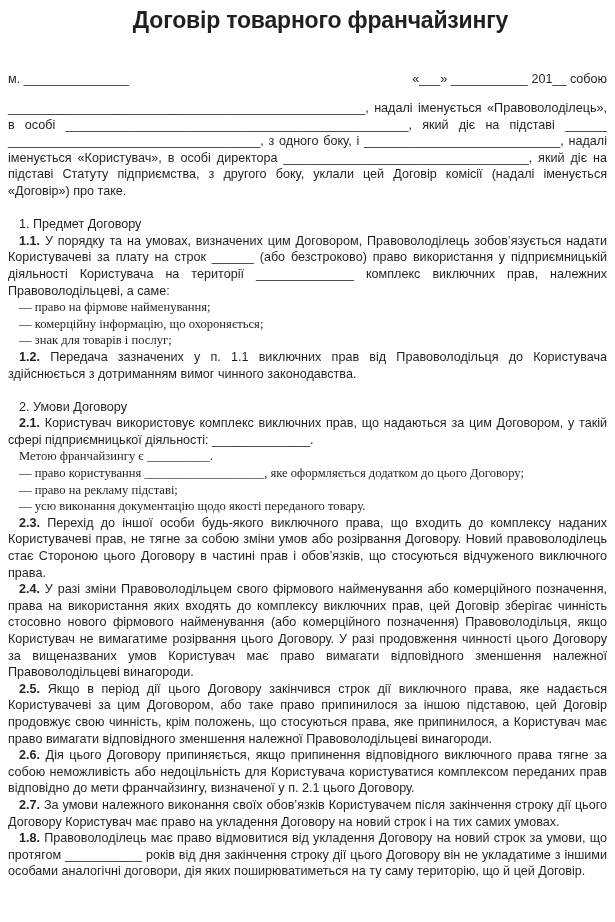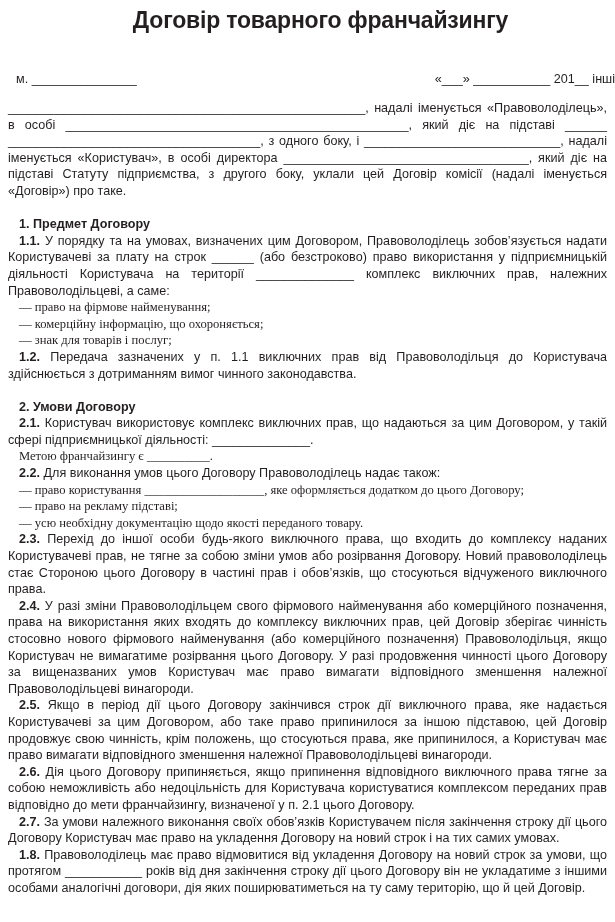--- a/index.html
+++ b/index.html
@@ -15,63 +15,62 @@
   .title {
     position: absolute; left: 13px; top: 5px; width: 615px;
     text-align: center;
     font-weight: bold;
     font-size: 23px;
     line-height: 30px;
     letter-spacing: -0.2px;
   }
   .place-date {
     position: absolute; left: 8px; top: 71px; width: 599px;
-    display: flex; justify-content: space-between; margin-left: 8px;
+    display: flex; justify-content: space-between;
   }
   .body {
     position: absolute; left: 8px; top: 100px; width: 599px;
   }
   p { margin: 0; text-align: justify; hyphens: manual; }
   .ind { text-indent: 11px; }
-  .sec-title { font-weight: bold; margin-top: 16.6px; padding-left: 11px; }
+  .sec-title { font-weight: normal; margin-top: 16.6px; padding-left: 11px; }
   .num { font-weight: bold; }
   .dash { padding-left: 11px; text-align: left; font-family: Liberation Serif, serif; }
 </style>
 </head>
 <body>
 
 <div class="page">
   <div class="title">Договір товарного франчайзингу</div>
 
   <div class="place-date">
     <span>м. _______________</span>
-    <span>«___» ___________ 201__ інші</span>
+    <span>«___» ___________ 201__ собою</span>
   </div>
 
   <div class="body">
     <p>___________________________________________________, надалі іменується «Правоволоділець», в особі _________________________________________________, який діє на підставі ______ ____________________________________, з одного боку, і ____________________________, надалі іменується «Користувач», в особі директора ___________________________________, який діє на підставі Статуту підприємства, з другого боку, уклали цей Договір комісії (надалі іменується «Договір») про таке.</p>
 
     <p class="sec-title">1. Предмет Договору</p>
 
     <p class="ind"><span class="num">1.1.</span><span> У порядку та на умовах, визначених цим Договором, Правоволоділець зобов’язується надати Користувачеві за плату на строк ______ (або безстроково) право використання у підприємницькій діяльності Користувача на території ______________ комплекс виключних прав, належних Правоволодільцеві, а саме:</span></p>
     <p class="dash">— право на фірмове найменування;</p>
     <p class="dash">— комерційну інформацію, що охороняється;</p>
     <p class="dash">— знак для товарів і послуг;</p>
 
     <p class="ind"><span class="num">1.2.</span><span> Передача зазначених у п. 1.1 виключних прав від Правоволодільця до Користувача здійснюється з дотриманням вимог чинного законодавства.</span></p>
 
     <p class="sec-title">2. Умови Договору</p>
 
     <p class="ind"><span class="num">2.1.</span><span> Користувач використовує комплекс виключних прав, що надаються за цим Договором, у такій сфері підприємницької діяльності: ______________.</span></p>
     <p class="dash">Метою франчайзингу є __________.</p>
 
-    <p class="ind"><span class="num">2.2.</span><span> Для виконання умов цього Договору Правоволоділець надає також:</span></p>
     <p class="dash">— право користування ___________________, яке оформляється додатком до цього Договору;</p>
     <p class="dash">— право на рекламу підставі;</p>
-    <p class="dash">— усю необхідну документацію щодо якості переданого товару.</p>
+    <p class="dash">— усю виконання документацію щодо якості переданого товару.</p>
 
     <p class="ind"><span class="num">2.3.</span><span> Перехід до іншої особи будь-якого виключного права, що входить до комплексу наданих Користувачеві прав, не тягне за собою зміни умов або розірвання Договору. Новий правоволоділець стає Стороною цього Договору в частині прав і обов’язків, що стосуються відчуженого виключного права.</span></p>
     <p class="ind"><span class="num">2.4.</span><span> У разі зміни Правоволодільцем свого фірмового найменування або комерційного позначення, права на використання яких входять до комплексу виключних прав, цей Договір зберігає чинність стосовно нового фірмового найменування (або комерційного позначення) Правоволодільця, якщо Користувач не вимагатиме розірвання цього Договору. У разі продовження чинності цього Договору за вищеназваних умов Користувач має право вимагати відповідного зменшення належної Правоволодільцеві винагороди.</span></p>
     <p class="ind"><span class="num">2.5.</span><span> Якщо в період дії цього Договору закінчився строк дії виключного права, яке надається Користувачеві за цим Договором, або таке право припинилося за іншою підставою, цей Договір продовжує свою чинність, крім положень, що стосуються права, яке припинилося, а Користувач має право вимагати відповідного зменшення належної Правоволодільцеві винагороди.</span></p>
     <p class="ind"><span class="num">2.6.</span><span> Дія цього Договору припиняється, якщо припинення відповідного виключного права тягне за собою неможливість або недоцільність для Користувача користуватися комплексом переданих прав відповідно до мети франчайзингу, визначеної у п. 2.1 цього Договору.</span></p>
     <p class="ind"><span class="num">2.7.</span><span> За умови належного виконання своїх обов’язків Користувачем після закінчення строку дії цього Договору Користувач має право на укладення Договору на новий строк і на тих самих умовах.</span></p>
     <p class="ind"><span class="num">1.8.</span><span> Правоволоділець має право відмовитися від укладення Договору на новий строк за умови, що протягом ___________ років від дня закінчення строку дії цього Договору він не укладатиме з іншими особами аналогічні договори, дія яких поширюватиметься на ту саму територію, що й цей Договір.</span></p>
 
   </div>
 </div>

